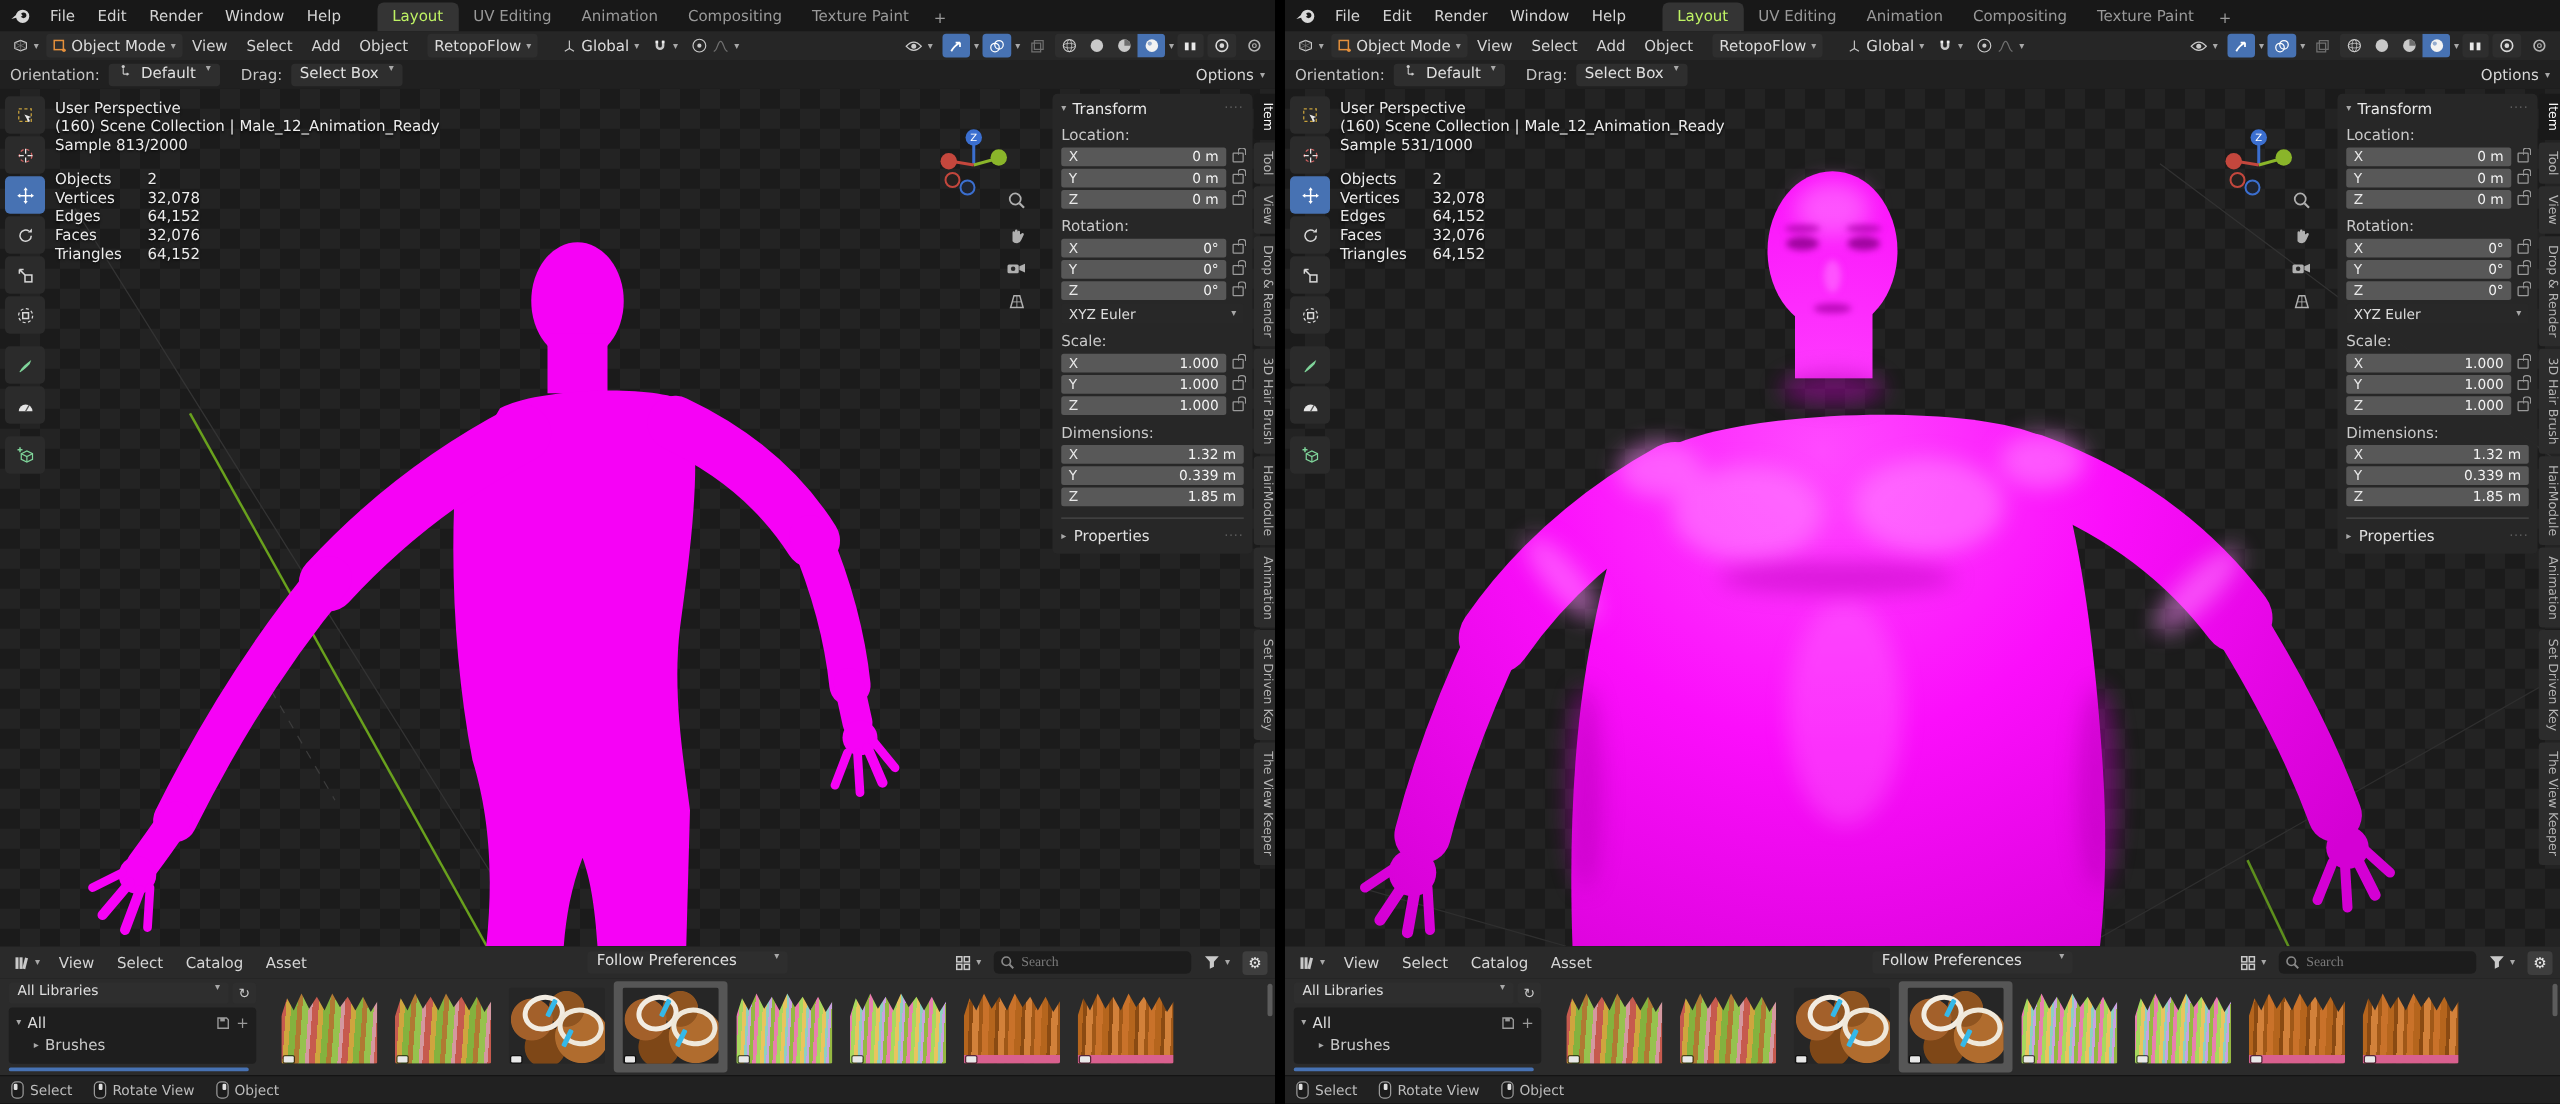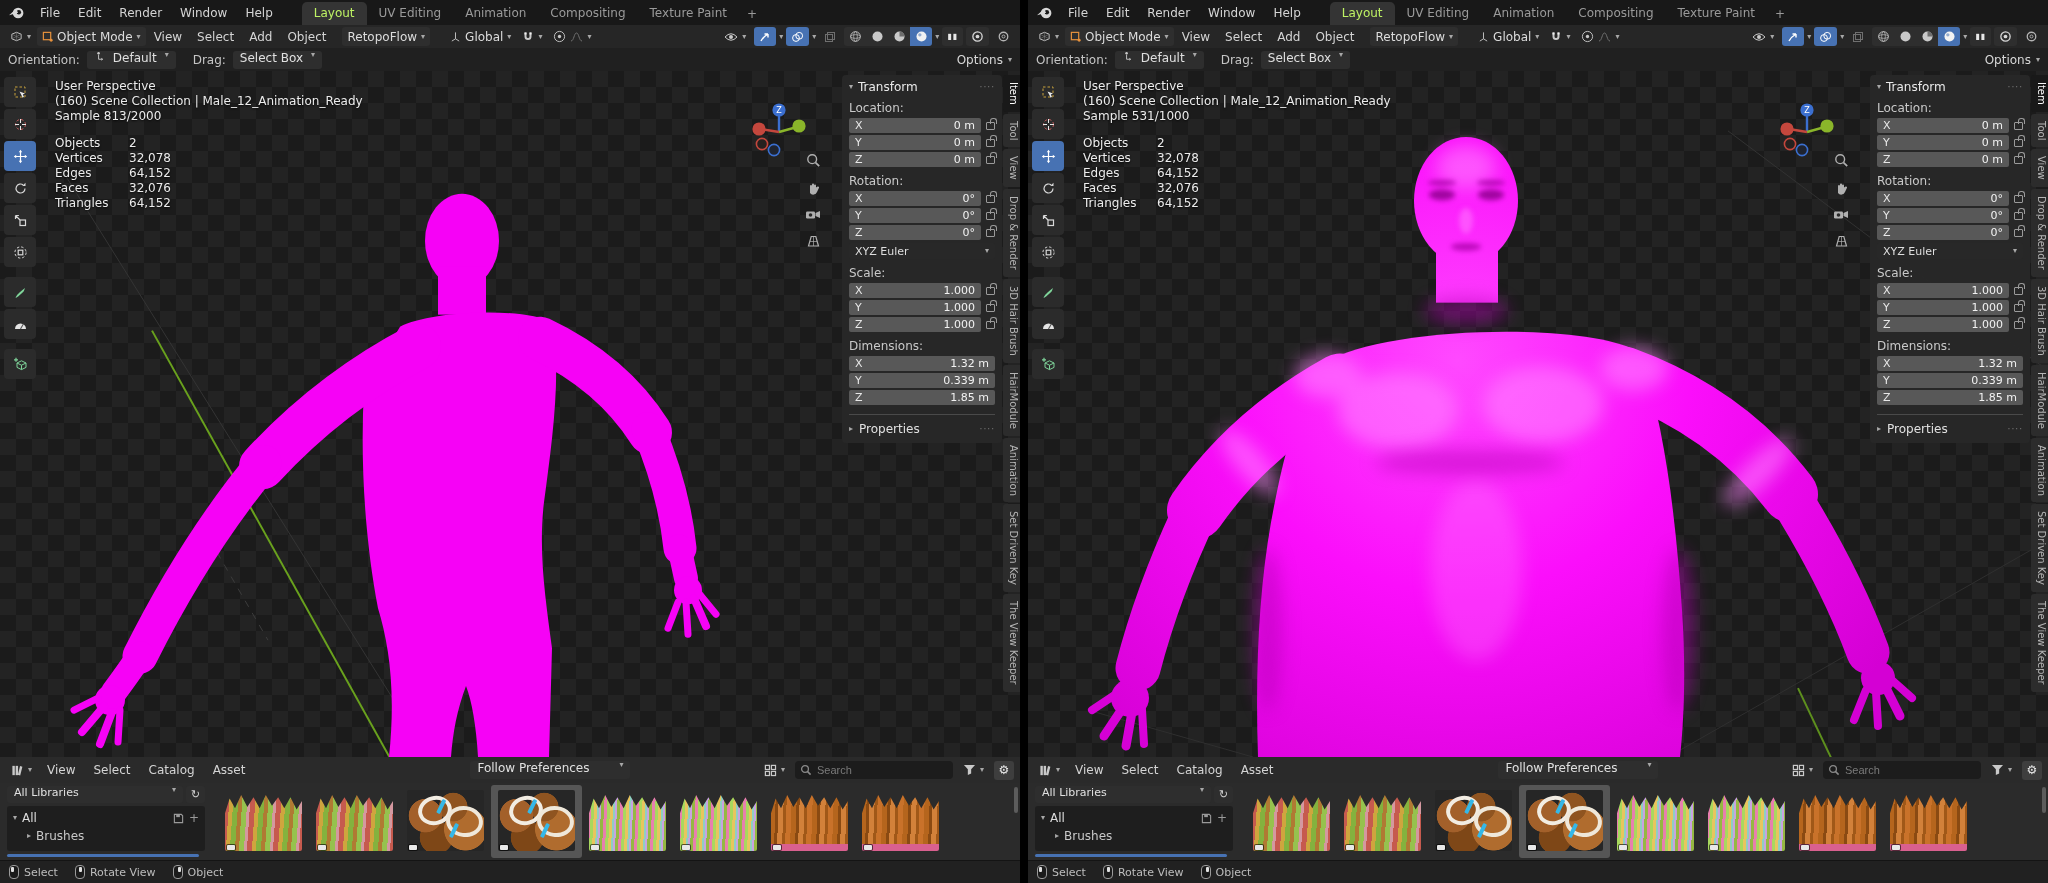--- a/index.html
+++ b/index.html
@@ -36,21 +36,21 @@
   .dd{background:#2e2e2e;border-radius:3px;height:18px;display:inline-flex;align-items:flex-start;padding:0 7px;gap:8px;color:#e0e0e0}
   .tset .opts{margin-left:auto;display:inline-flex;gap:5px;align-items:center;color:#d8d8d8}
 
   
   .viewport{position:relative;flex:1;overflow:hidden;
     background:repeating-conic-gradient(#232323 0% 25%,#1b1b1b 0% 50%) 0 0/32px 32px}
   .figsvg{position:absolute;inset:0;width:100%;height:100%}
   .bwindow[data-figure="flat"] .fig-shaded{display:none}
   .bwindow[data-figure="shaded"] .fig-flat{display:none}
 
-  .vinfo{position:absolute;left:55px;top:8px;color:#ececec;text-shadow:0 1px 2px #000c;line-height:15px}
+  .vinfo{position:absolute;left:44px;top:8px;color:#ececec;text-shadow:0 1px 2px #000c;line-height:15px}
   .vinfo .stats{margin-top:12px;display:grid;grid-template-columns:74px auto;line-height:15px}
 
   .toolbar{position:absolute;left:4px;top:6px;display:flex;flex-direction:column;gap:2px}
   .tool{width:32px;height:30px;border-radius:4px;background:#2b2bb200;background:#2b2b2b;display:flex;align-items:center;justify-content:center}
   .tool.on{background:#4772b3}
   .tool.gapb{margin-top:8px}
 
   .gizmo{position:absolute;right:212px;top:28px;width:58px;height:58px}
   .viewicons{position:absolute;right:198px;top:80px;display:flex;flex-direction:column;gap:9px;align-items:center}
   .viewicons .vicon{width:18px;height:18px;display:flex;align-items:center;justify-content:center;opacity:.85}
@@ -81,21 +81,21 @@
   .vtab[data-active="true"]{background:#191919;color:#fff}
 
   
   .ahdr{height:26px;background:#2a2a2a;display:flex;align-items:center;padding:0 6px;flex:none;gap:2px}
   .ahdr .menu{padding:0 8px;color:#d4d4d4}
   .prefs{margin-left:215px;width:160px;justify-content:flex-start}
   .prefs .caret{margin-left:auto}
   .ahr{margin-left:auto;display:flex;align-items:center;gap:5px}
   .search{position:relative;width:158px;height:18px}
   .search input{width:100%;height:100%;background:#1c1c1c;border:none;border-radius:4px;
-    color:#ddd;font-size:11px;padding:0 6px 0 22px;font-family:Liberation Sans, sans-serif;outline:none}
+    color:#ddd;font-size:11px;padding:0 6px 0 22px;font-family:Liberation Serif, serif;outline:none}
   .search input::placeholder{color:#7a7a7a}
   .search .mag{position:absolute;left:5px;top:3px}
   .gearbtn{width:20px;height:19px;border-radius:3px;background:#3e3e3e;display:flex;
     align-items:center;justify-content:center;color:#e8e8e8;font-size:12px}
 
   .abody{height:77px;background:#2b2b2b;display:flex;flex:none;position:relative}
   .catalog{width:212px;padding:3px 7px;flex:none}
   .cat-row{display:flex;gap:3px}
   .cat-row .dd{flex:1;height:17px;font-size:11px}
   .refresh{width:19px;height:17px;background:#2e2e2e;border-radius:3px;display:flex;

